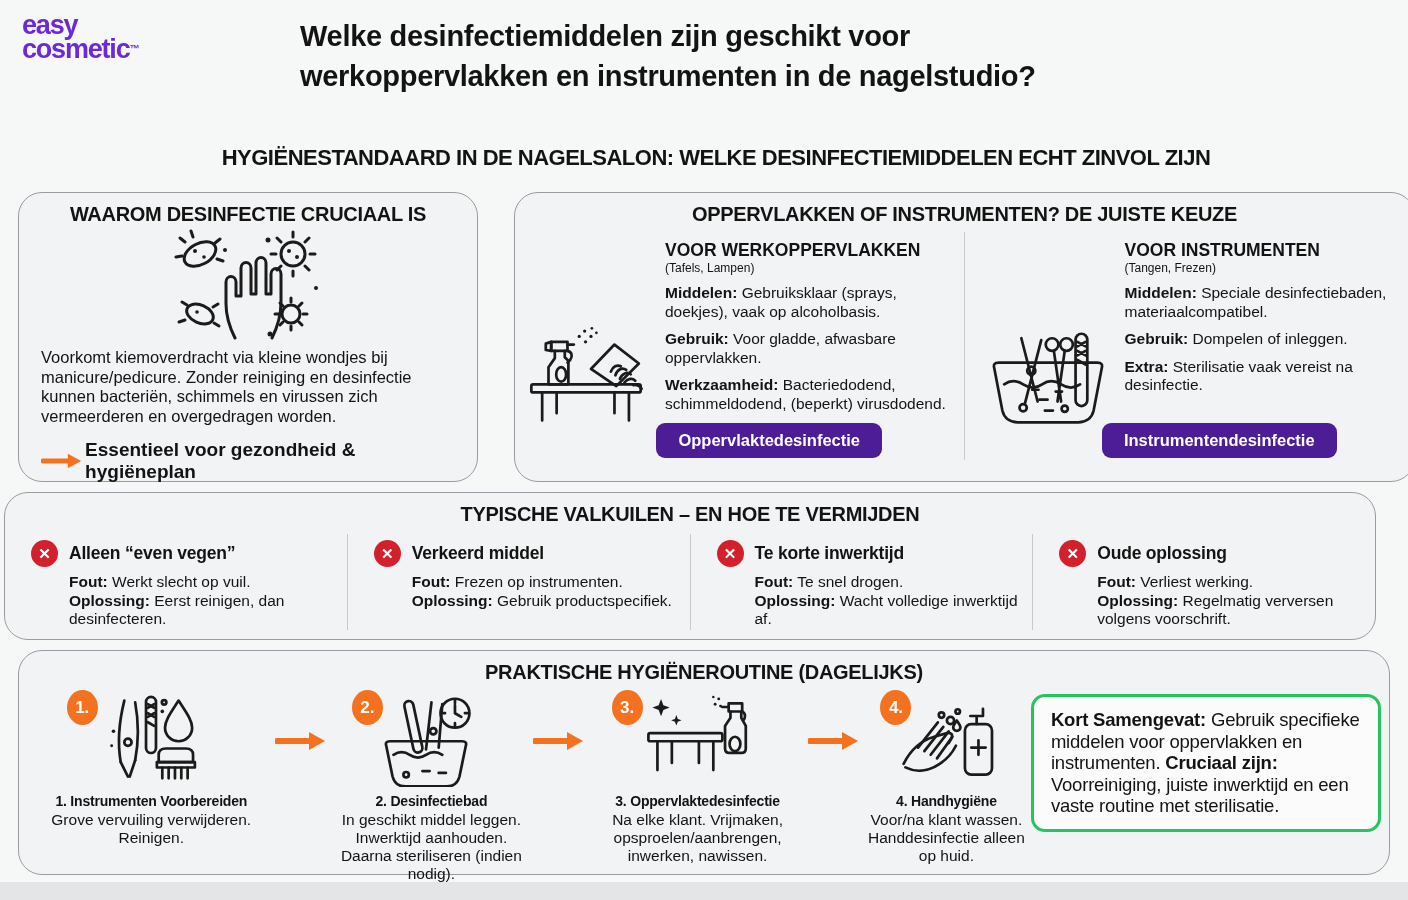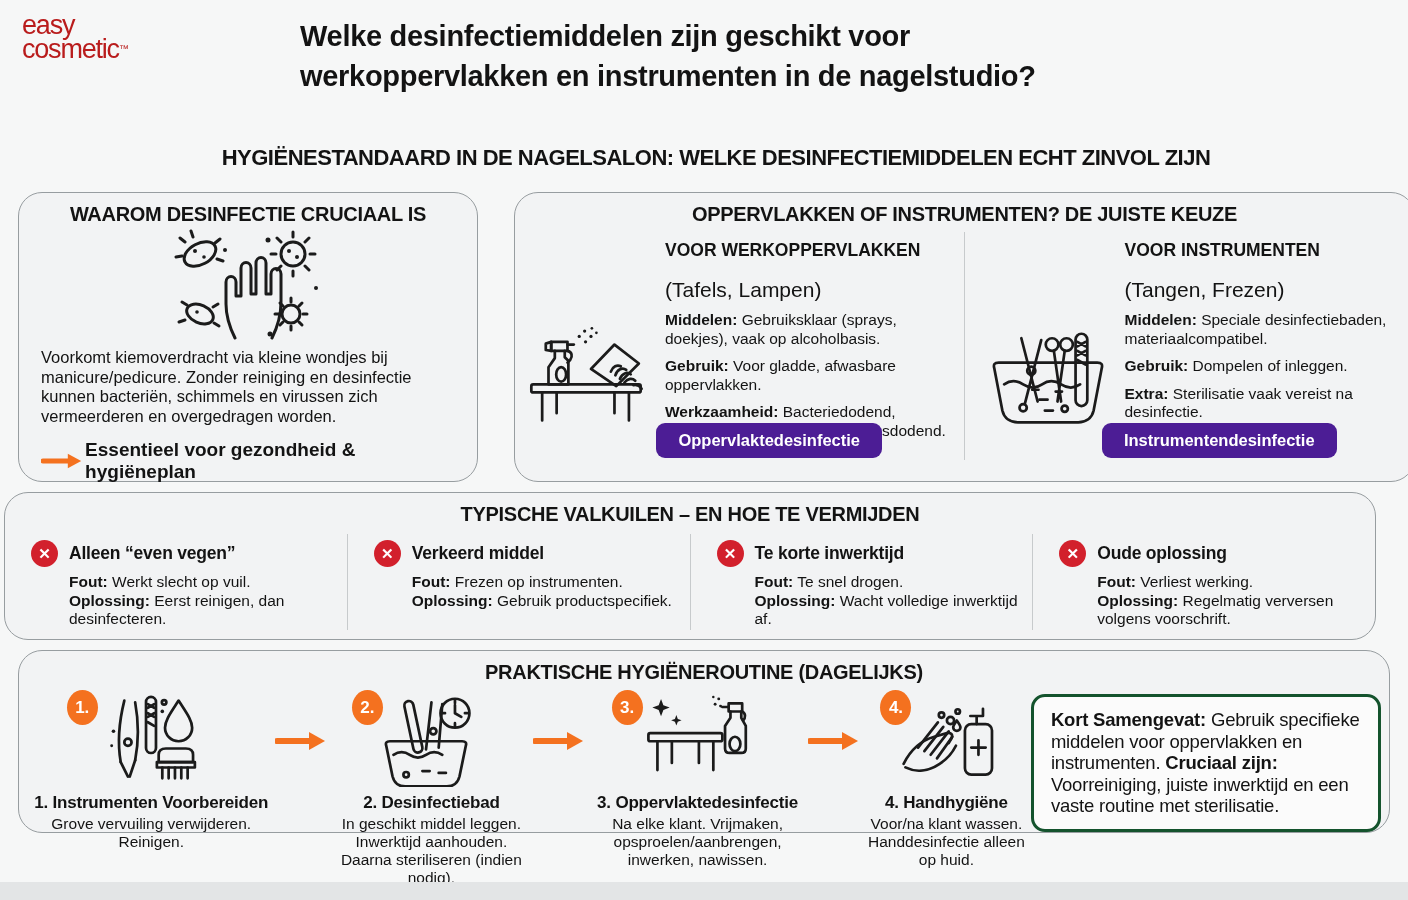--- a/index.html
+++ b/index.html
@@ -1,48 +1,48 @@
 <!DOCTYPE html>
 <html><head>
 <meta charset="utf-8">
 <style>
   html,body{margin:0;padding:0;}
   #canvas{position:relative;width:1408px;height:900px;background:#f6f7f7;overflow:hidden;
           font-family:"Liberation Sans",sans-serif;color:#131313;}
   
-  .logo{position:absolute;left:22px;top:14px;font-weight:normal;font-size:27px;line-height:23px;
-        letter-spacing:-1.2px;color:#b91c1c;}
+  .logo{position:absolute;left:22px;top:14px;font-weight:bold;font-size:27px;line-height:23px;
+        letter-spacing:-1.2px;color:#6d28d9;}
   .logo .tm{font-size:10px;vertical-align:6px;letter-spacing:0;}
   .question{position:absolute;left:300px;top:16px;font-size:29px;font-weight:bold;line-height:40px;
         letter-spacing:-0.3px;}
   .main-title{position:absolute;top:145px;left:12px;width:100%;text-align:center;font-size:22px;
         font-weight:bold;letter-spacing:-0.5px;}
   
   .panel{position:absolute;background:#f2f3f4;border:1.5px solid #979da0;border-radius:24px;box-sizing:border-box;}
   #why-panel{left:18px;top:192px;width:460px;height:290px;}
   #choice-panel{left:514px;top:192px;width:901px;height:290px;}
   #pitfalls-panel{left:4px;top:492px;width:1372px;height:148px;}
-  #routine-panel{left:18px;top:650px;width:1372px;height:183px;}
+  #routine-panel{left:18px;top:650px;width:1372px;height:225px;}
   .panel-title{text-align:center;font-weight:bold;font-size:20px;margin:10px 8px 0;letter-spacing:-0.3px;}
   
   .lineart path,.lineart circle,.lineart ellipse,.lineart rect{stroke:#1b1b1b;stroke-width:3;fill:none;
         stroke-linecap:round;stroke-linejoin:round;}
   .lineart .fill{fill:#1b1b1b;stroke:none;}
   
   .why-fig{display:flex;justify-content:center;margin-top:2px;height:112px;}
   .why-body{margin:8px 22px 0;font-size:16.5px;line-height:19.5px;}
   .why-highlight{display:flex;align-items:center;gap:2px;margin:13px 22px 0;font-weight:bold;font-size:19px;}
   
   .choice-cols{display:flex;margin-top:6px;height:228px;}
   .choice-col{position:relative;width:50%;box-sizing:border-box;}
   .choice-col.first{border-right:1px solid #c7cacc;}
   .col-text{margin-left:150px;padding-right:14px;}
   .choice-col.second .col-text{margin-left:160px;}
   .col-heading{font-weight:bold;font-size:17.5px;margin-top:8px;}
-  .col-sub{font-size:21px;margin-top:17px;}
+  .col-sub{font-size:12px;margin-top:0;}
   .col-item{margin-top:9px;font-size:15.5px;line-height:18.5px;}
   .col-item b{font-weight:bold;}
   .col-icon{position:absolute;}
   .choice-col.first .col-icon{left:10px;top:92px;}
   .choice-col.second .col-icon{left:22px;top:88px;}
   .btn-row{position:absolute;bottom:2px;left:60px;right:0;text-align:center;}
   .pill-btn{display:inline-block;background:#4c1d95;color:#fff;font-weight:bold;font-size:16.5px;
         padding:8px 22px;border-radius:9px;border:none;font-family:"Liberation Sans",sans-serif;cursor:pointer;}
   
   .pit-cols{display:flex;margin-top:8px;}
@@ -53,24 +53,24 @@
         display:flex;align-items:center;justify-content:center;font-size:15px;font-weight:bold;}
   .pit-body{margin:6px 0 0 38px;font-size:15.5px;line-height:18.5px;}
   
   .routine-row{display:flex;align-items:flex-start;margin-top:4px;padding:0 8px;}
   .step{text-align:center;position:relative;}
   .step1{width:250px;} .step2{width:205px;} .step3{width:222px;} .step4{width:170px;}
   .step-fig{position:relative;height:102px;display:flex;align-items:center;justify-content:center;}
   .step-num{position:absolute;left:11%;top:2px;width:31px;height:35px;border-radius:50%;background:#f4711f;
         color:#fff;font-weight:bold;font-size:17px;display:flex;align-items:center;justify-content:center;}
   .step1 .step-num{left:16%;}
-  .step-title{font-weight:bold;font-size:17px;margin-top:3px;letter-spacing:-0.2px;}
+  .step-title{font-weight:bold;font-size:14px;margin-top:3px;letter-spacing:-0.2px;}
   .step-text{font-size:15.5px;line-height:18px;margin-top:2px;}
   .flow-arrow{flex:0 0 54px;margin-top:42px;display:flex;justify-content:center;}
-  .summary-box{margin-left:auto;width:352px;box-sizing:border-box;border:3px solid #14532d;border-radius:14px;
+  .summary-box{margin-left:auto;width:352px;box-sizing:border-box;border:3px solid #22c55e;border-radius:14px;
         background:#fbfbfb;padding:12px 17px;font-size:18.5px;line-height:21.5px;margin-top:6px;letter-spacing:-0.2px;}
   .summary-box b{font-weight:bold;}
   
   .footer-strip{position:absolute;left:0;bottom:0;width:100%;height:18px;background:#e3e5e6;}
 </style>
 </head>
 <body>
 
 <div id="canvas">
 

